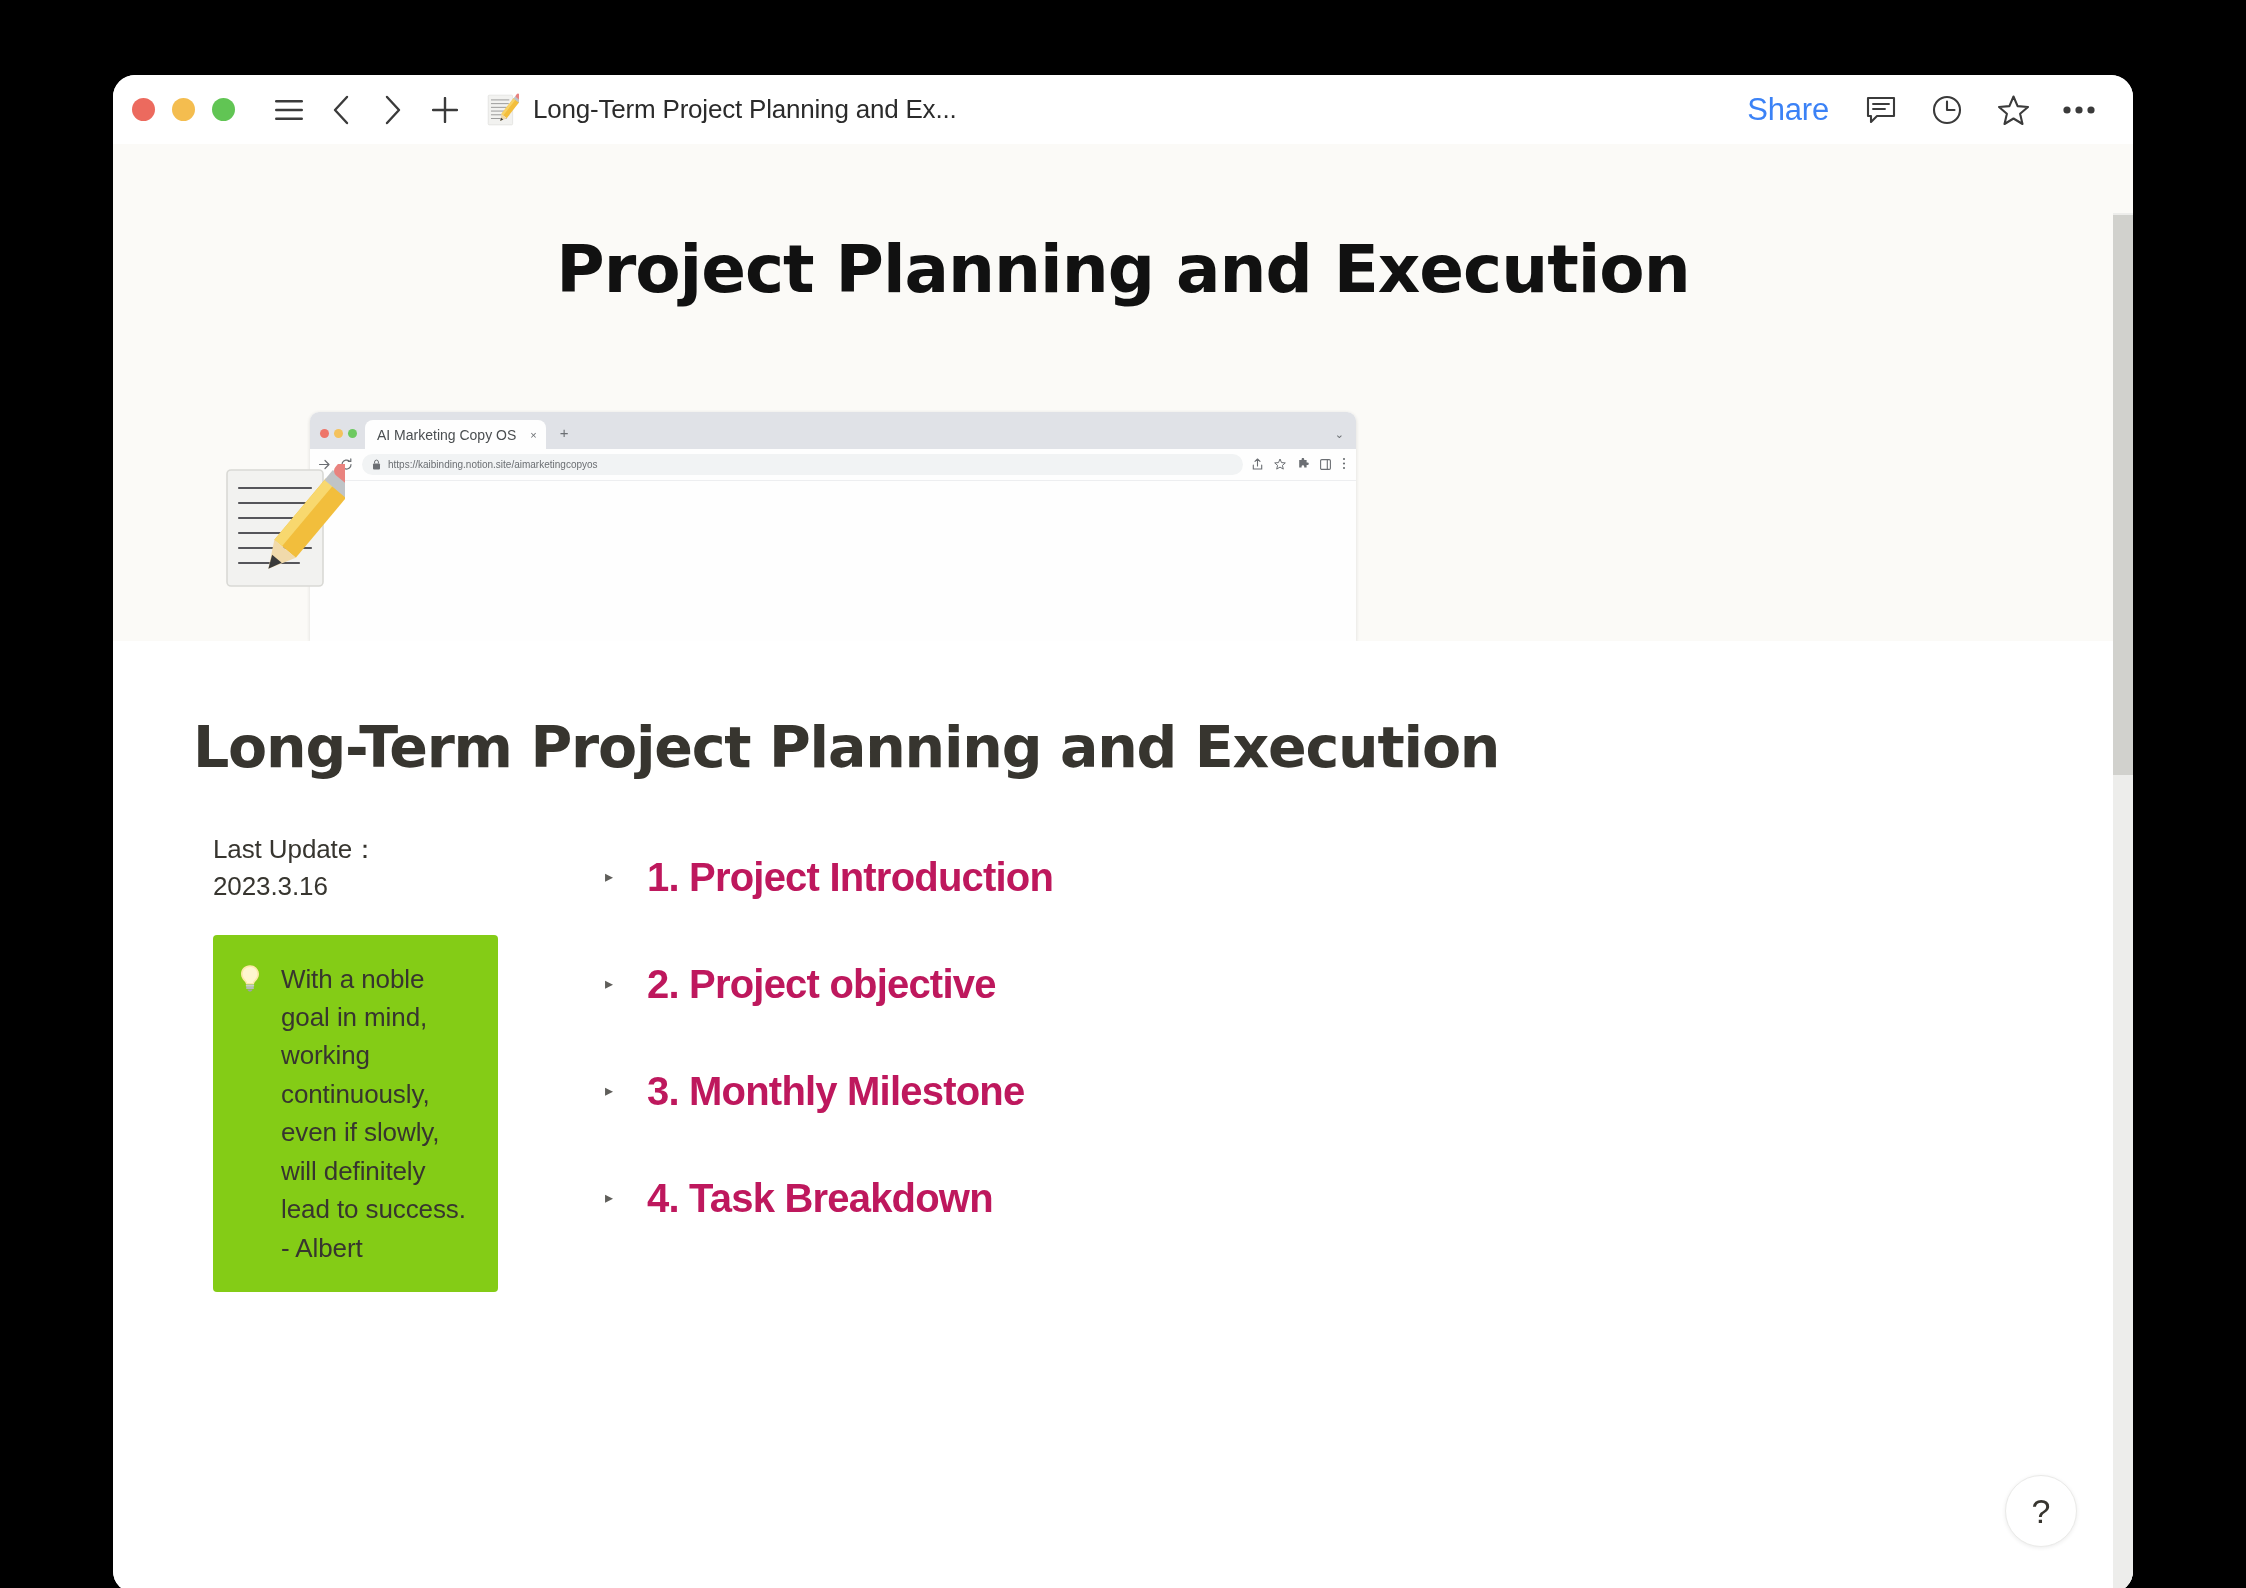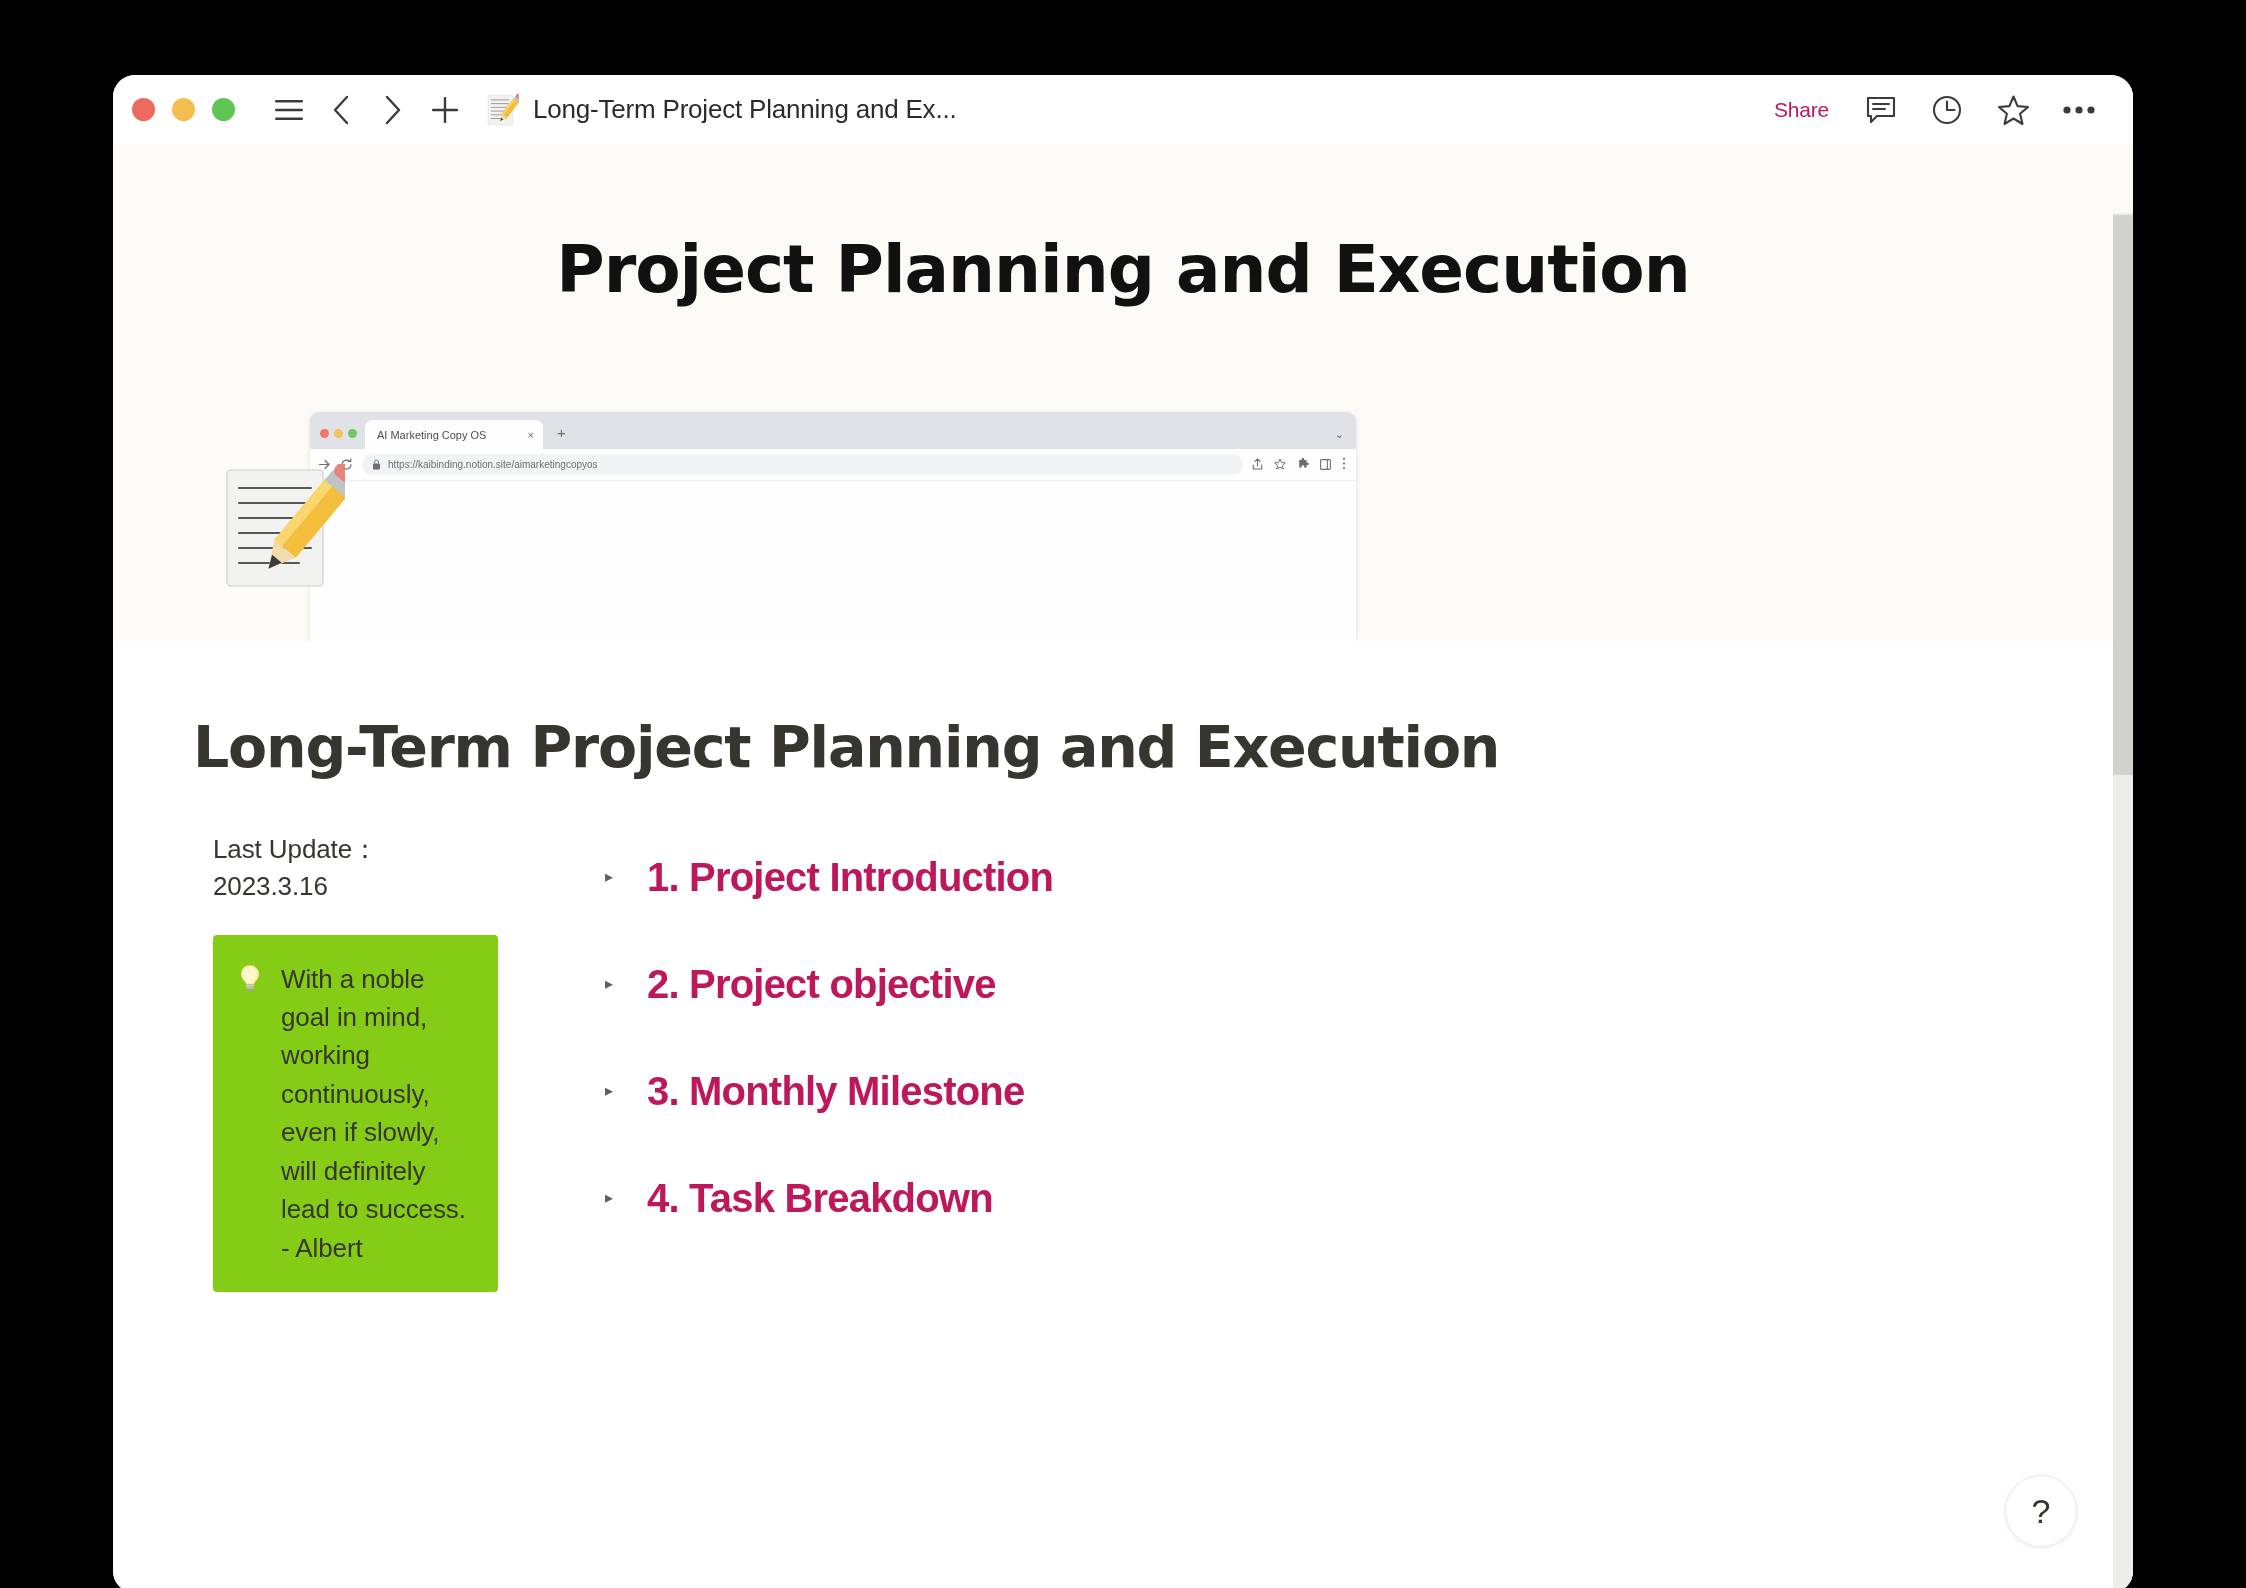--- a/index.html
+++ b/index.html
@@ -76,22 +76,22 @@
   }
 
   #titlebar-right {
     margin-left: auto;
     display: flex;
     align-items: center;
     gap: 10px;
     padding-right: 26px;
   }
   #share-button {
-    font-size: 21px;
-    color: #be185d;
+    font-size: 31px;
+    color: #3b82f6;
     padding: 8px 14px;
     letter-spacing: -0.2px;
   }
   .tbicon {
     width: 56px; height: 56px;
     display: flex; align-items: center; justify-content: center;
     color: #3b3b3b;
   }
 
   
@@ -155,21 +155,21 @@
     height: 29px;
     background: #ffffff;
     border-top-left-radius: 8px;
     border-top-right-radius: 8px;
     display: flex;
     align-items: center;
     padding: 0 9px 0 12px;
     min-width: 178px;
     justify-content: space-between;
   }
-  #cb-tab-label { font-size: 11px; color: #3c4043; white-space: nowrap; }
+  #cb-tab-label { font-size: 14px; color: #3c4043; white-space: nowrap; }
   #cb-tab-close { font-size: 11px; color: #5f6368; margin-left: 14px; }
   #cb-newtab { font-size: 15px; color: #5f6368; margin: 0 0 8px 14px; }
   #cb-tabbar-chevron { position: absolute; right: 12px; bottom: 8px; font-size: 11px; color: #5f6368; }
 
   #cover-browser-urlbar {
     height: 32px;
     background: #ffffff;
     display: flex;
     align-items: center;
     padding: 0 10px 0 8px;

